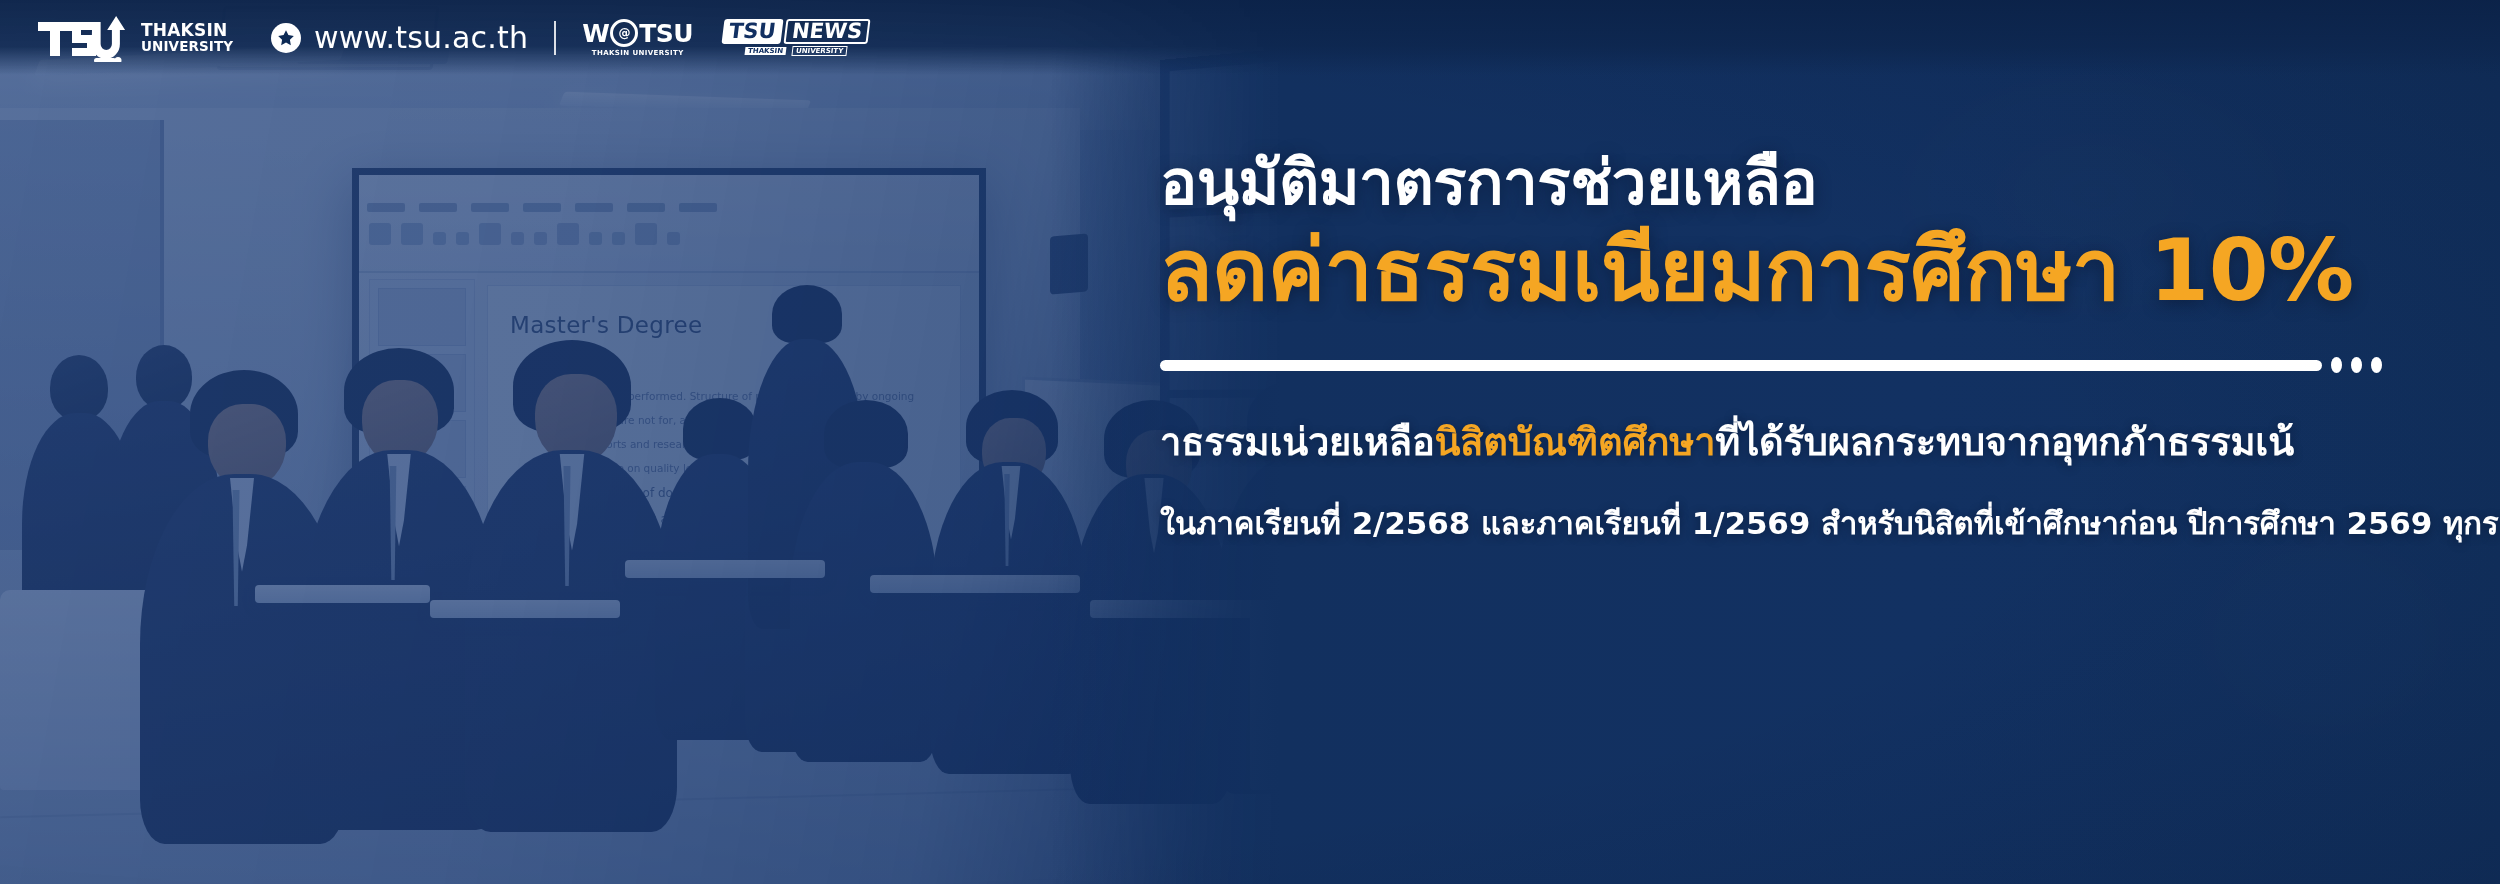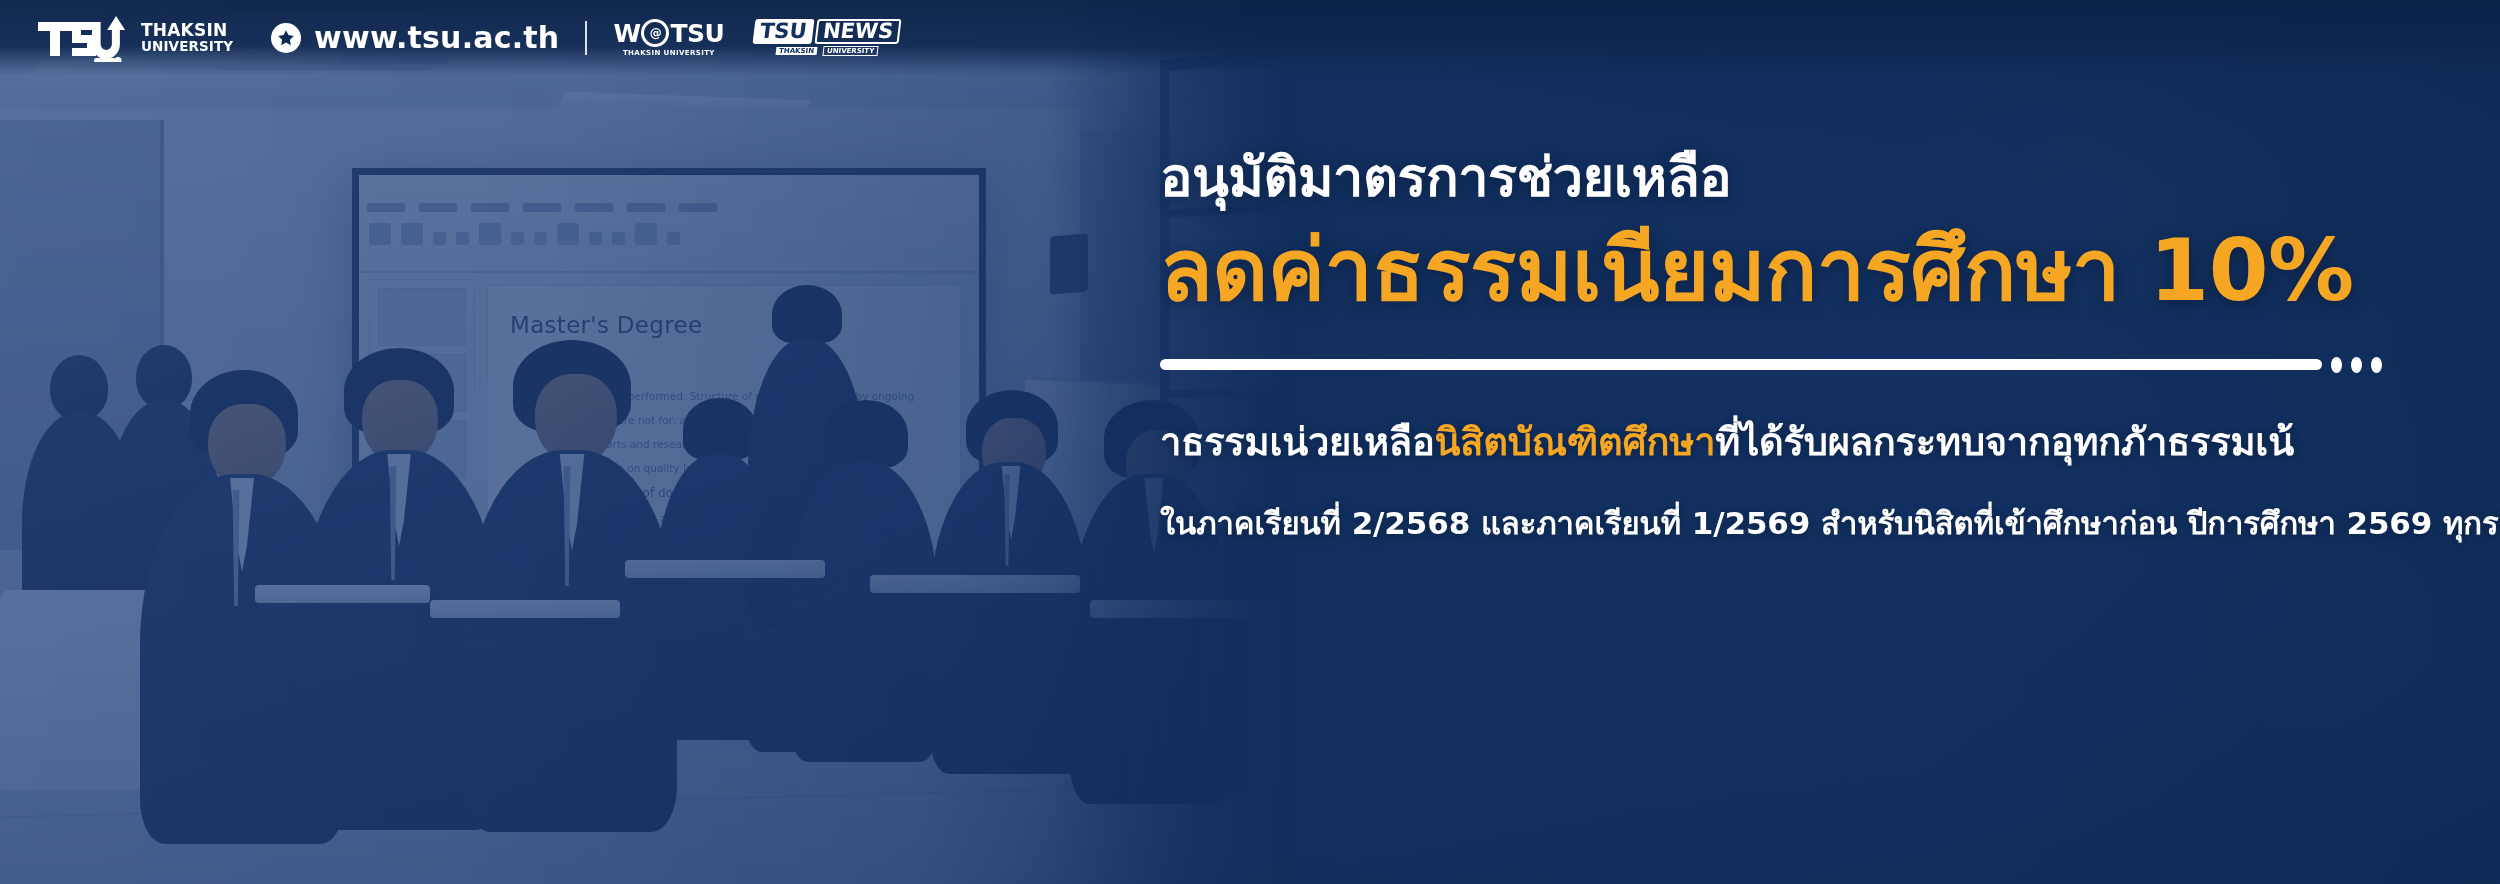--- a/index.html
+++ b/index.html
@@ -253,21 +253,21 @@
   .tsu-words { line-height: 1; color: #fff; }
   .tsu-words .l1 { font-size: 17px; font-weight: bold; letter-spacing: .2px; }
   .tsu-words .l2 { font-size: 13.5px; font-weight: bold; letter-spacing: .1px; margin-top: 1px; }
 
   .url-group { display: flex; align-items: center; gap: 13px; margin-left: 38px; }
   .star-badge {
     width: 30px; height: 30px; border-radius: 50%; background: #fff;
     display: flex; align-items: center; justify-content: center;
   }
   .url-text {
-    color: #fff; font-size: 30px; font-weight: 700; letter-spacing: .2px;
+    color: #fff; font-size: 30px; font-weight: 400; letter-spacing: .2px;
     font-family: "DejaVu Sans", "Liberation Sans", sans-serif;
   }
   .divider-pipe {
     width: 2px; height: 34px; background: rgba(255,255,255,.85);
     margin: 0 26px;
   }
   .badge-wetsu, .badge-news {
     display: flex; align-items: center; justify-content: center; flex-direction: column;
   }
   .wetsu-top {
@@ -303,31 +303,31 @@
   
   .content {
     position: absolute;
     left: 1160px; top: 150px; width: 1320px;
     z-index: 5;
   }
   .headline {
     font-family: "DejaVu Sans", "Liberation Sans", sans-serif;
     font-weight: bold;
     color: #ffffff;
-    font-size: 54px;
+    font-size: 62px;
     line-height: 1.05;
     letter-spacing: -.5px;
     text-shadow: 0 3px 16px rgba(5,16,38,.5);
     white-space: nowrap;
     margin: 0 0 4px 0;
   }
   .headline.gold {
     color: #F5A623;
     font-size: 86px;
-    margin-top: 18px;
+    margin-top: 10px;
   }
   .rule-row {
     display: flex; align-items: center; gap: 9px;
     margin: 42px 0 38px 0;
   }
   .rule-bar {
     height: 11px; width: 1162px; background: #ffffff; border-radius: 6px;
   }
   .rule-dot {
     width: 11px; height: 16px; border-radius: 50%; background: #ffffff;

